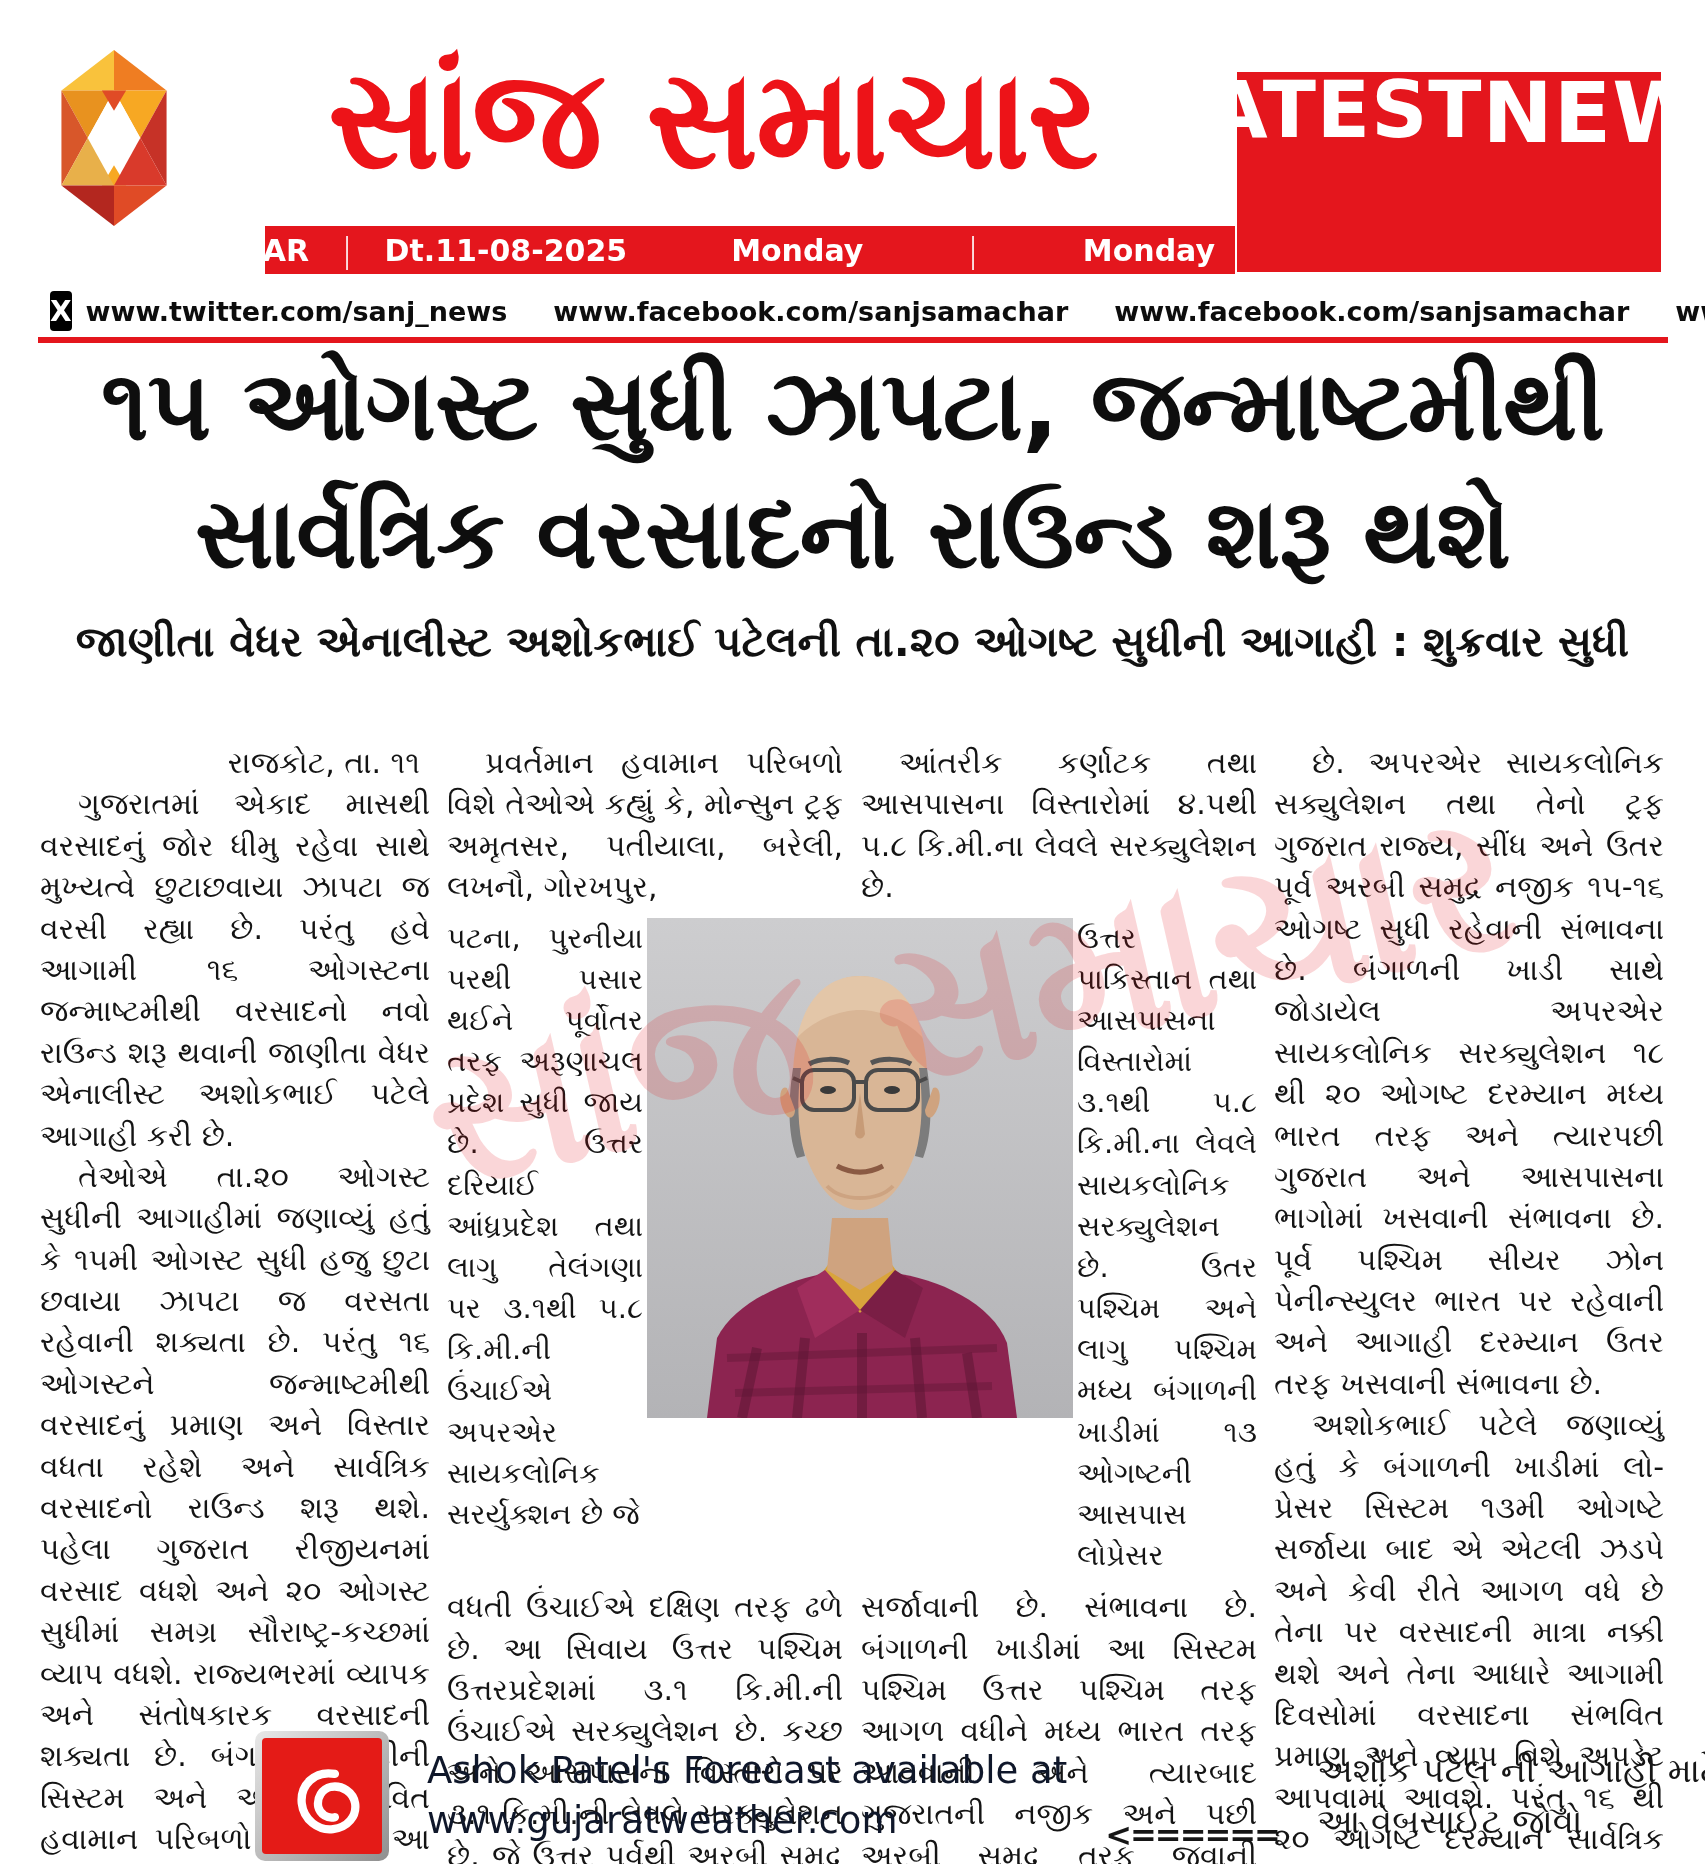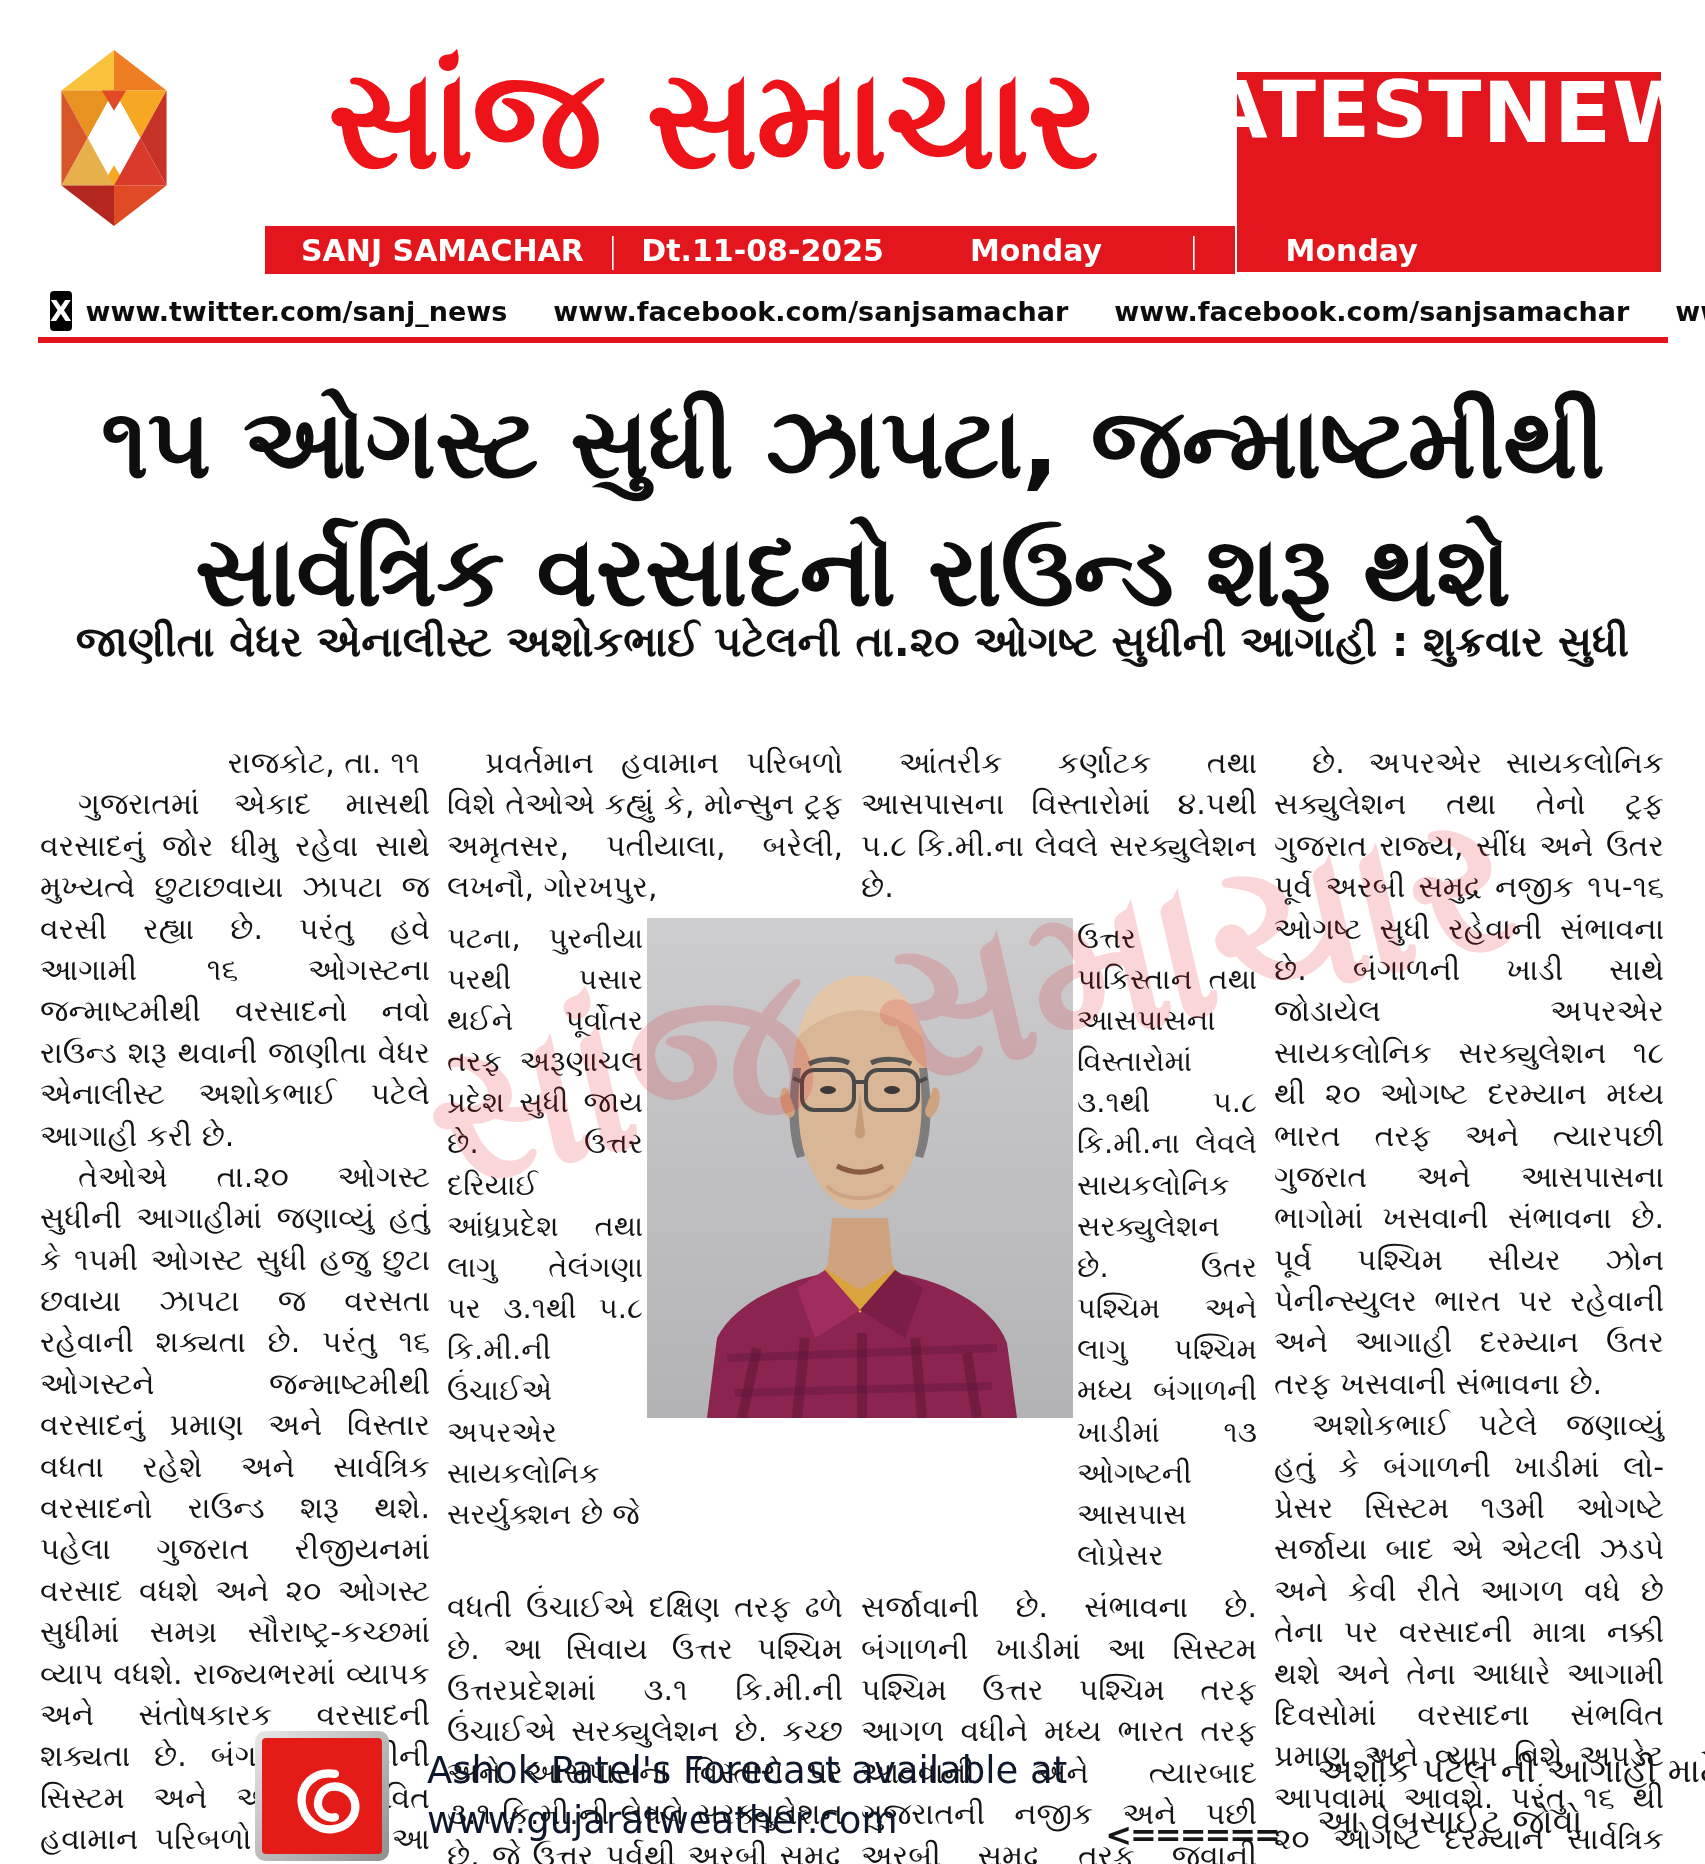--- a/index.html
+++ b/index.html
@@ -11,36 +11,36 @@
   .masthead{position:absolute;left:195px;top:18px;width:1035px;height:205px;
     display:flex;align-items:center;justify-content:center;
     color:#ed1318;font-weight:900;font-size:138px;letter-spacing:-2px;white-space:nowrap;}
   .latest-box{position:absolute;left:1237px;top:72px;width:424px;height:200px;
     background:#e4161d;color:#ffffff;font-weight:900;
     display:flex;justify-content:center;padding-left:26px;box-sizing:border-box;}
   .latest-box .l1{font-size:78px;line-height:0.98;letter-spacing:1px;}
   .latest-box .l2{font-size:84px;line-height:0.98;letter-spacing:1px;}
   .info-bar{position:absolute;left:265px;top:226px;width:970px;height:48px;background:#e4161d;
     color:#ffffff;font-weight:700;font-size:30px;display:flex;align-items:center;
-    padding:0 36px;box-sizing:border-box;gap:23px;white-space:nowrap;}
+    padding:0 20px;box-sizing:border-box;gap:32px;white-space:nowrap;justify-content:flex-end;}
   .info-bar .thin{font-weight:300;font-size:34px;}
   .info-bar .sp{flex:0 0 40px;}
 
   
   .social-row{position:absolute;left:50px;top:288px;width:1615px;height:46px;
     display:flex;align-items:center;gap:14px;font-weight:700;font-size:27px;color:#0d0d0d;white-space:nowrap;}
   .social-row .url{margin-right:18px;}
   .icon-x{width:40px;height:40px;background:#000;color:#fff;display:flex;align-items:center;justify-content:center;
     font-weight:900;font-size:28px;border-radius:4px;}
   .icon-svg{width:40px;height:40px;display:block;}
   .red-rule{position:absolute;left:38px;top:337px;width:1630px;height:6px;background:#e4161d;}
 
   
   .headline{position:absolute;left:0;top:342px;width:1705px;text-align:center;
-    color:#0e0e0e;font-weight:900;font-size:97px;line-height:1.32;letter-spacing:-1px;margin-top:38px;}
+    color:#0e0e0e;font-weight:900;font-size:97px;line-height:1.32;letter-spacing:-1px;}
   .subheadline{position:absolute;left:0;top:612px;width:1705px;text-align:center;
     color:#111;font-weight:700;font-size:42px;line-height:1.45;}
 
   
   .body-grid{position:absolute;left:40px;top:742px;width:1625px;height:965px;
     display:grid;grid-template-columns:390px 810px 390px;column-gap:17px;
     font-size:30px;line-height:1.38;color:#141414;text-align:justify;}
   .body-grid p{margin:0;text-indent:38px;}
   .dateline{text-align:right;padding-right:10px;text-indent:0 !important;}
   .mid{display:flex;flex-direction:column;}

